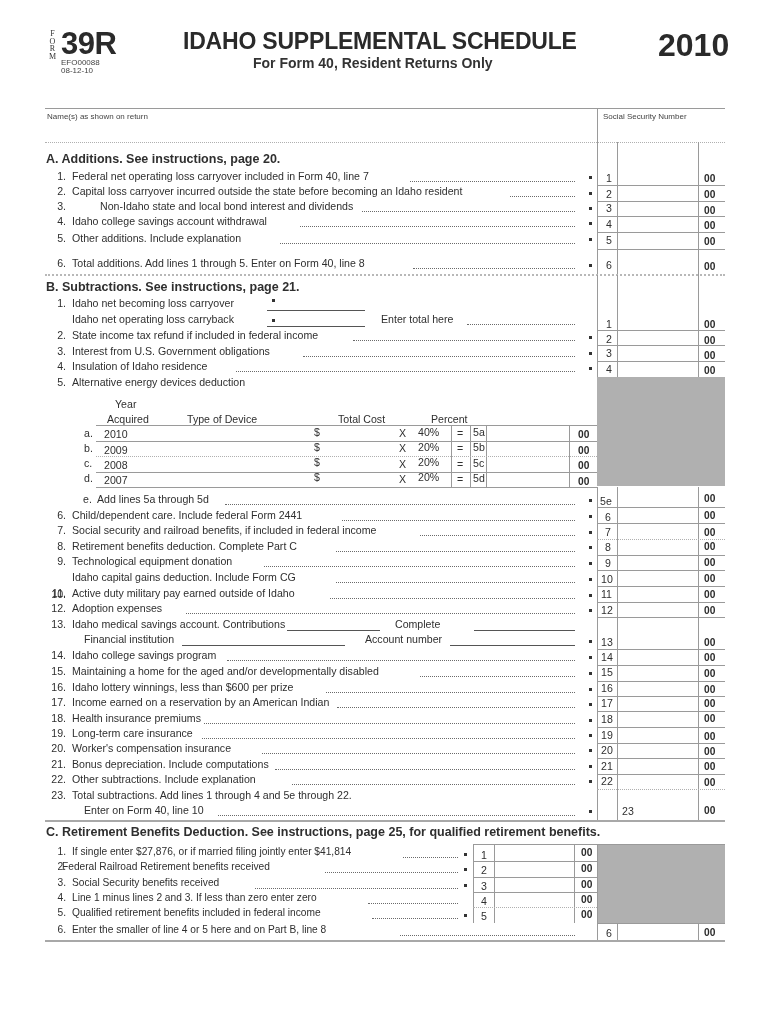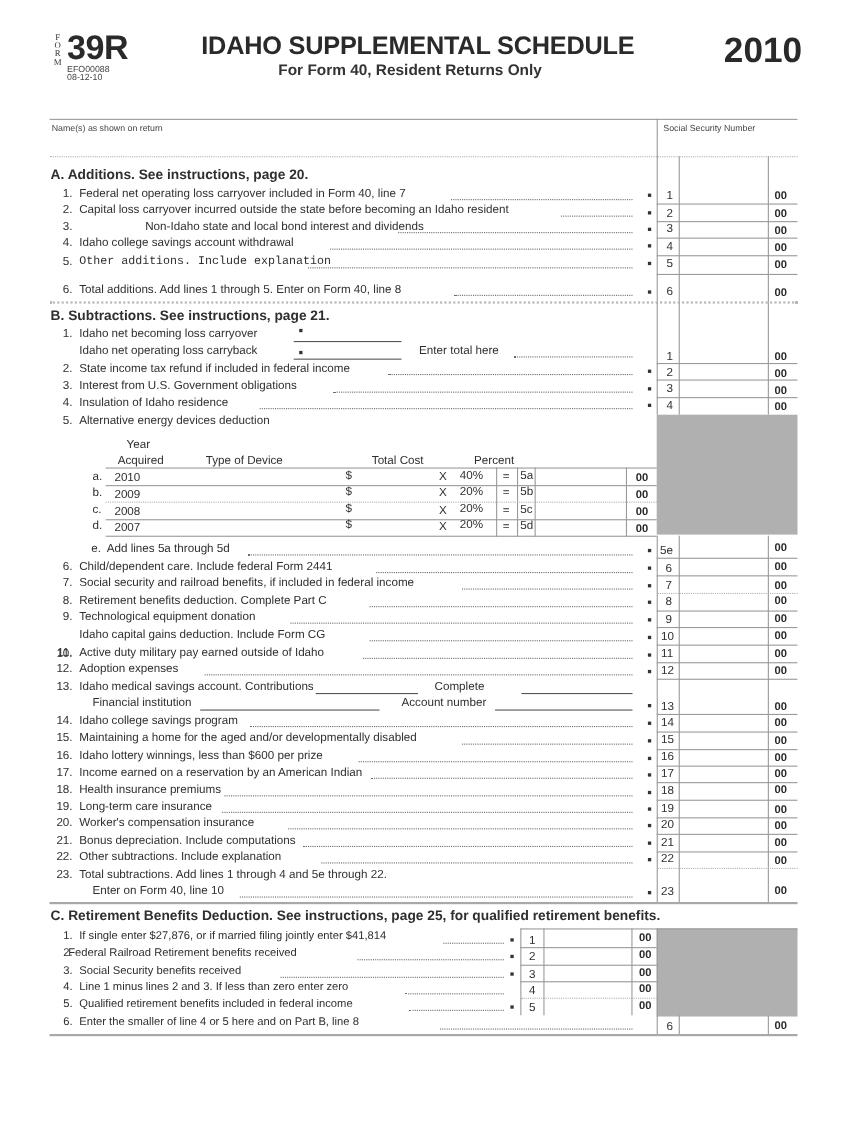--- a/index.html
+++ b/index.html
@@ -85,21 +85,21 @@
   <div class="bullet" style="left:589px; top:192px;"></div>
   <div class="lnum" style="left:606px; top:188px;">2</div>
   <input class="amt-input" style="left: 619px; top: 186px; width: 76px;">
   <div class="cents" style="left:704px; top:189px;">00</div>
   <div class="hline" style="left:597px; top:201px; width:128px;"></div>
 </div>
 
 <div>
   <div class="row" style="top:200px;">
       <span class="n" style="left:48px;">3.</span>
-      <span class="t" style="left:88px;padding-left:44px;">Non-Idaho state and local bond interest and dividends</span>
+      <span class="t" style="left:56px;padding-left:44px;">Non-Idaho state and local bond interest and dividends</span>
     </div>
   <div class="dots" style="left:362px; top:211px; width:213px;"></div>
   <div class="bullet" style="left:589px; top:207px;"></div>
   <div class="lnum" style="left:606px; top:202px;">3</div>
   <input class="amt-input" style="left: 619px; top: 202px; width: 76px;">
   <div class="cents" style="left:704px; top:205px;">00</div>
   <div class="hline" style="left:597px; top:216px; width:128px;"></div>
 </div>
 
 <div>
@@ -111,21 +111,21 @@
   <div class="bullet" style="left:589px; top:222px;"></div>
   <div class="lnum" style="left:606px; top:218px;">4</div>
   <input class="amt-input" style="left: 619px; top: 217px; width: 76px;">
   <div class="cents" style="left:704px; top:220px;">00</div>
   <div class="hline" style="left:597px; top:232px; width:128px;"></div>
 </div>
 
 <div>
   <div class="row" style="top:232px;">
       <span class="n" style="left:48px;">5.</span>
-      <span class="t" style="left:72px;font-family:Liberation Mono, monospace;">Other additions.  Include explanation</span>
+      <span class="t" style="left:72px;">Other additions.  Include explanation</span>
     </div>
   <div class="dots" style="left:280px; top:243px; width:295px;"></div>
   <div class="bullet" style="left:589px; top:238px;"></div>
   <div class="lnum" style="left:606px; top:234px;">5</div>
   <input class="amt-input" style="left: 619px; top: 233px; width: 76px;">
   <div class="cents" style="left:704px; top:236px;">00</div>
   <div class="hline" style="left:597px; top:249px; width:128px;"></div>
 </div>
 
 <div>
@@ -534,21 +534,21 @@
 <div>
   <div class="row" style="top:789px;">
       <span class="n" style="left:48px;">23.</span>
       <span class="t" style="left:72px;">Total subtractions.  Add lines 1 through 4 and 5e through 22.</span>
     </div>
   <div class="row" style="top:804px;">
       <span class="t" style="left:84px;">Enter on Form 40, line 10</span>
     </div>
   <div class="dots" style="left:218px; top:815px; width:357px;"></div>
   <div class="bullet" style="left:589px; top:810px;"></div>
-  <div class="lnum" style="left:601px; top:805px;">23</div>
+  <div class="lnum" style="left:622px; top:805px;">23</div>
   <input class="amt-input" style="left: 619px; top: 804px; width: 76px;">
   <div class="cents" style="left:704px; top:805px;">00</div>
 </div>
 <div class="hline" style="left:45px; top:820px; width:680px; border-top:2px solid #a8a8a8;"></div>
 
 <div class="sec-head" style="top:825px;">C.  Retirement Benefits Deduction.  See instructions, page 25, for qualified retirement benefits.</div>
 
 <div class="grey" style="left:597px; top:844px; width:128px; height:79px;"></div>
 <div class="hline" style="left:473px; top:844px; width:252px;"></div>
 <div class="vline" style="left:473px; top:844px; height:79px;"></div>

